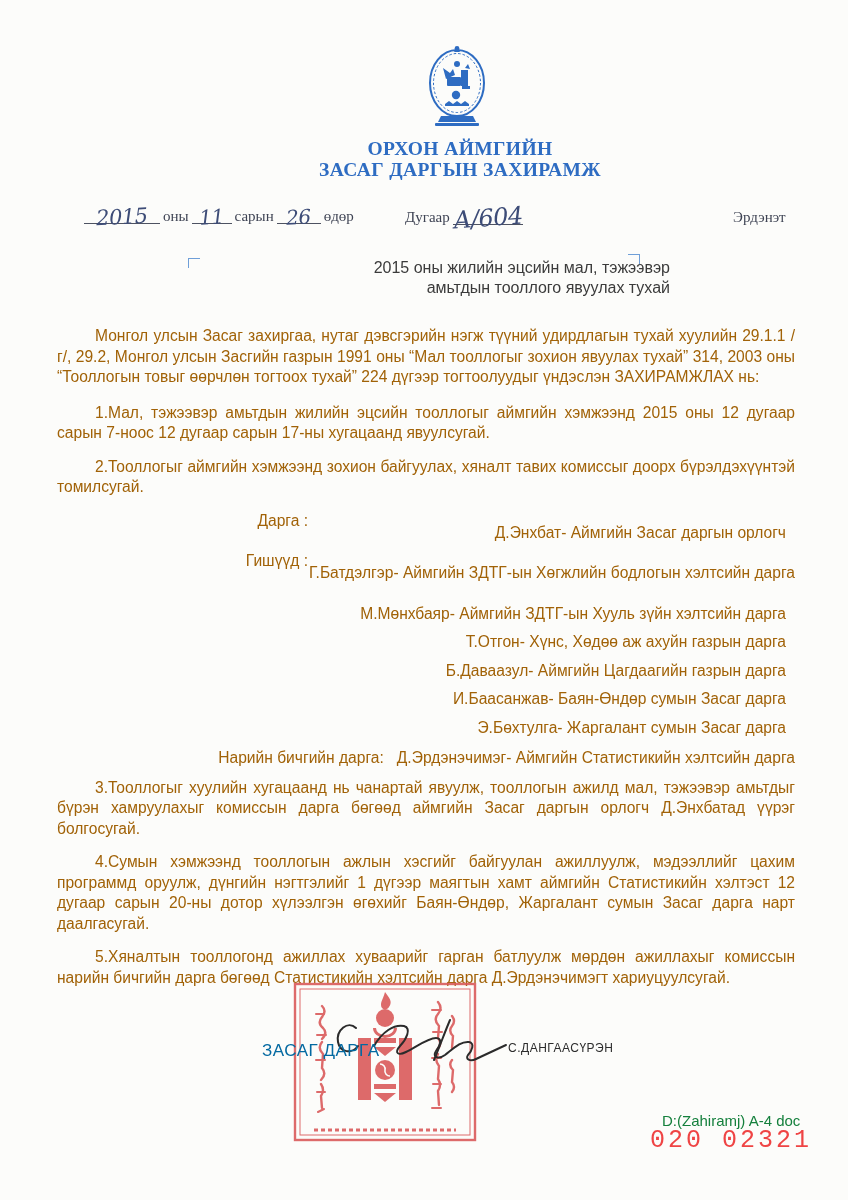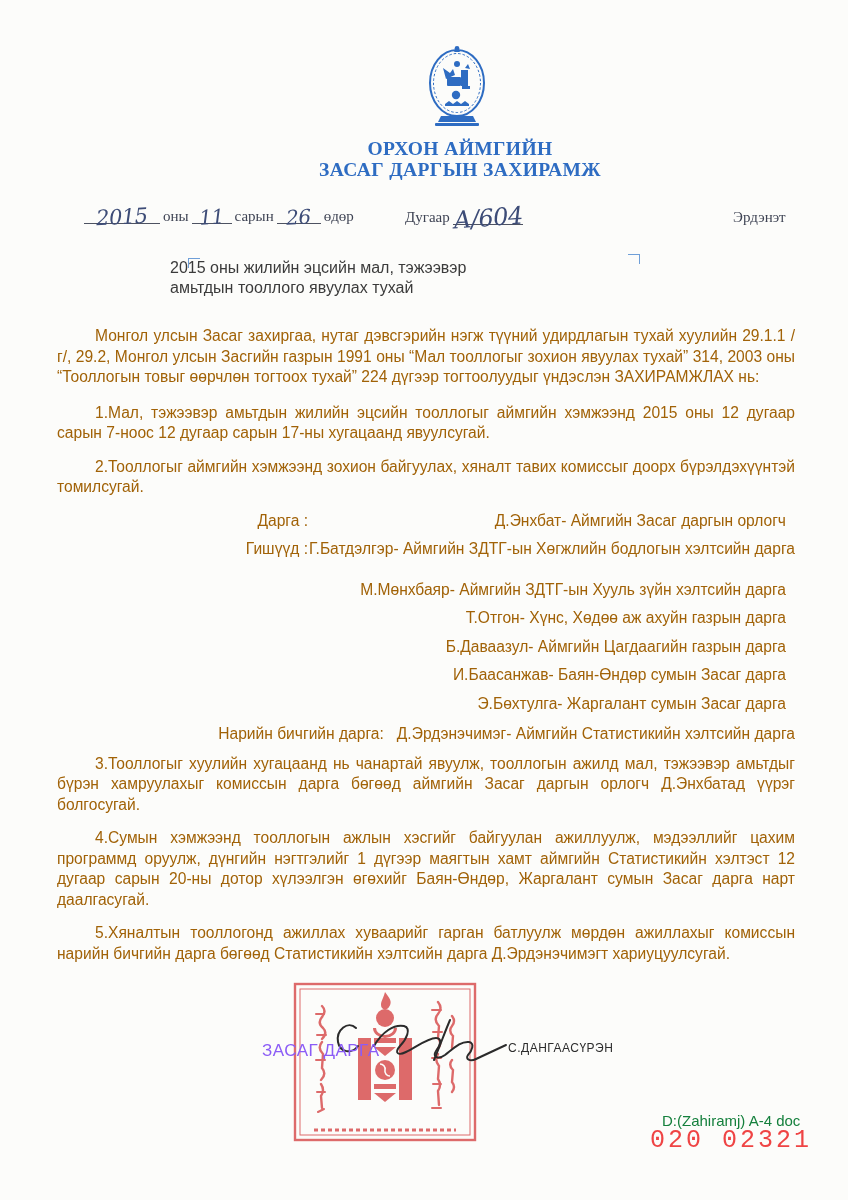--- a/index.html
+++ b/index.html
@@ -28,47 +28,47 @@
     font-family:"DejaVu Serif","Liberation Serif",serif; font-style:italic;
     color:#3d4c77; letter-spacing:-.5px; display:inline-block;
   }
   .hand-year{font-size:21px; transform:rotate(-3deg) translateY(3px);}
   .hand-month{font-size:20px; transform:rotate(-4deg) translateY(3px);}
   .hand-day{font-size:20px; transform:rotate(-3deg) translateY(3px);}
   .hand-num{font-size:24px; transform:rotate(-4deg) translateY(4px);}
   .meta-label{padding:0 3px;}
   
   .subject{
-    position:absolute; left:170px; top:258px; width:500px; text-align:left;
+    position:absolute; left:170px; top:258px; width:500px; text-align:right;
     font-size:16px; line-height:20px; color:#3b3b3b;
   }
   .corner{position:absolute; width:11px; height:9px;}
   .corner-left{left:188px; top:258px; border-left:1.6px solid #6f9fd8; border-top:1.6px solid #6f9fd8;}
   .corner-right{left:628px; top:254px; border-right:1.6px solid #6f9fd8; border-top:1.6px solid #6f9fd8;}
   
   .body{
     position:absolute; left:57px; top:326px; width:738px;
     font-size:15.6px; line-height:20.5px; color:#a16207; text-align:justify;
   }
   .para{margin:0 0 13px; text-indent:38px;}
   .para.preamble{margin-bottom:15px;}
   
   .roster{margin:2px 0 9px; text-align:right;}
   .r-row{display:grid; grid-template-columns:251px 1fr; margin-bottom:8px;}
   .r-label{padding-left:93px;}
-  .r-value{max-width:478px;}
+  .r-value{max-width:478px;margin-top:12px;}
   .hangwrap{padding-left:47px; text-indent:-47px;}
   .r-gap{height:12px;}
   .member{margin:0 0 8px 251px; max-width:478px;}
   .secretary{padding-left:71px; margin-top:10px; margin-bottom:0;}
   .secretary .sec-name{margin-left:13px;}
   
   .stamp{position:absolute; left:292px; top:980px; width:186px; height:166px; opacity:.88;}
   .signature{position:absolute; left:330px; top:1006px; width:212px; height:66px;}
-  .sig-title{position:absolute; left:262px; top:1041px; font-size:17px; color:#8b5cf6; letter-spacing:.5px;}
+  .sig-title{position:absolute; left:262px; top:1041px; font-size:17px; color:#0369a1; letter-spacing:.5px;}
   .sig-name{position:absolute; left:508px; top:1041px; font-size:12px; color:#2c2c2c; letter-spacing:.5px;text-align:right;}
   
   .doc-ref{position:absolute; left:662px; top:1112px; font-size:15px; color:#15803d;}
   .stamp-number{
     position:absolute; left:650px; top:1126px;
     font-family:"Liberation Mono","DejaVu Sans Mono",monospace;
     font-size:25px; color:#ef4444; letter-spacing:3px;
   }
 </style>
 </head>

